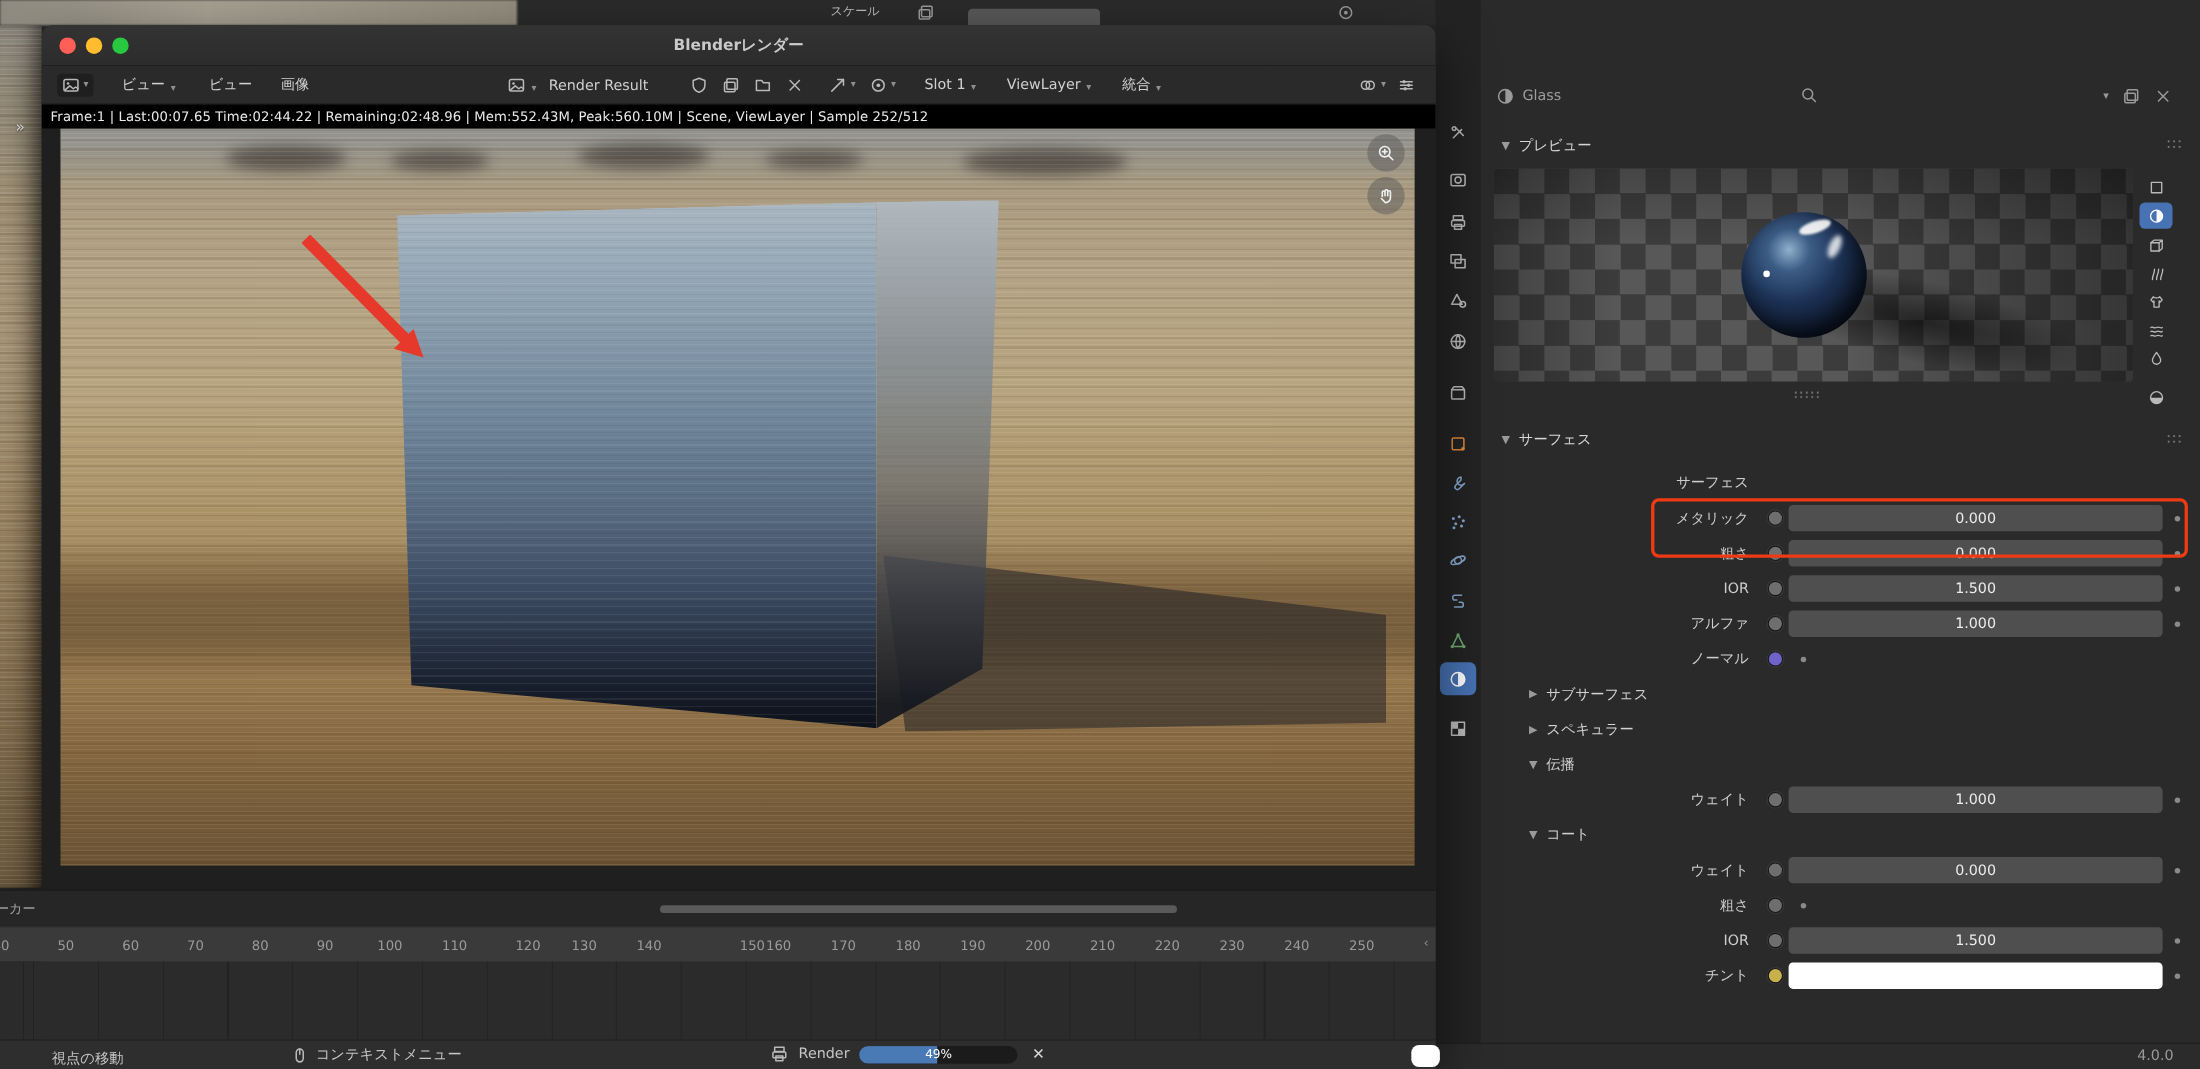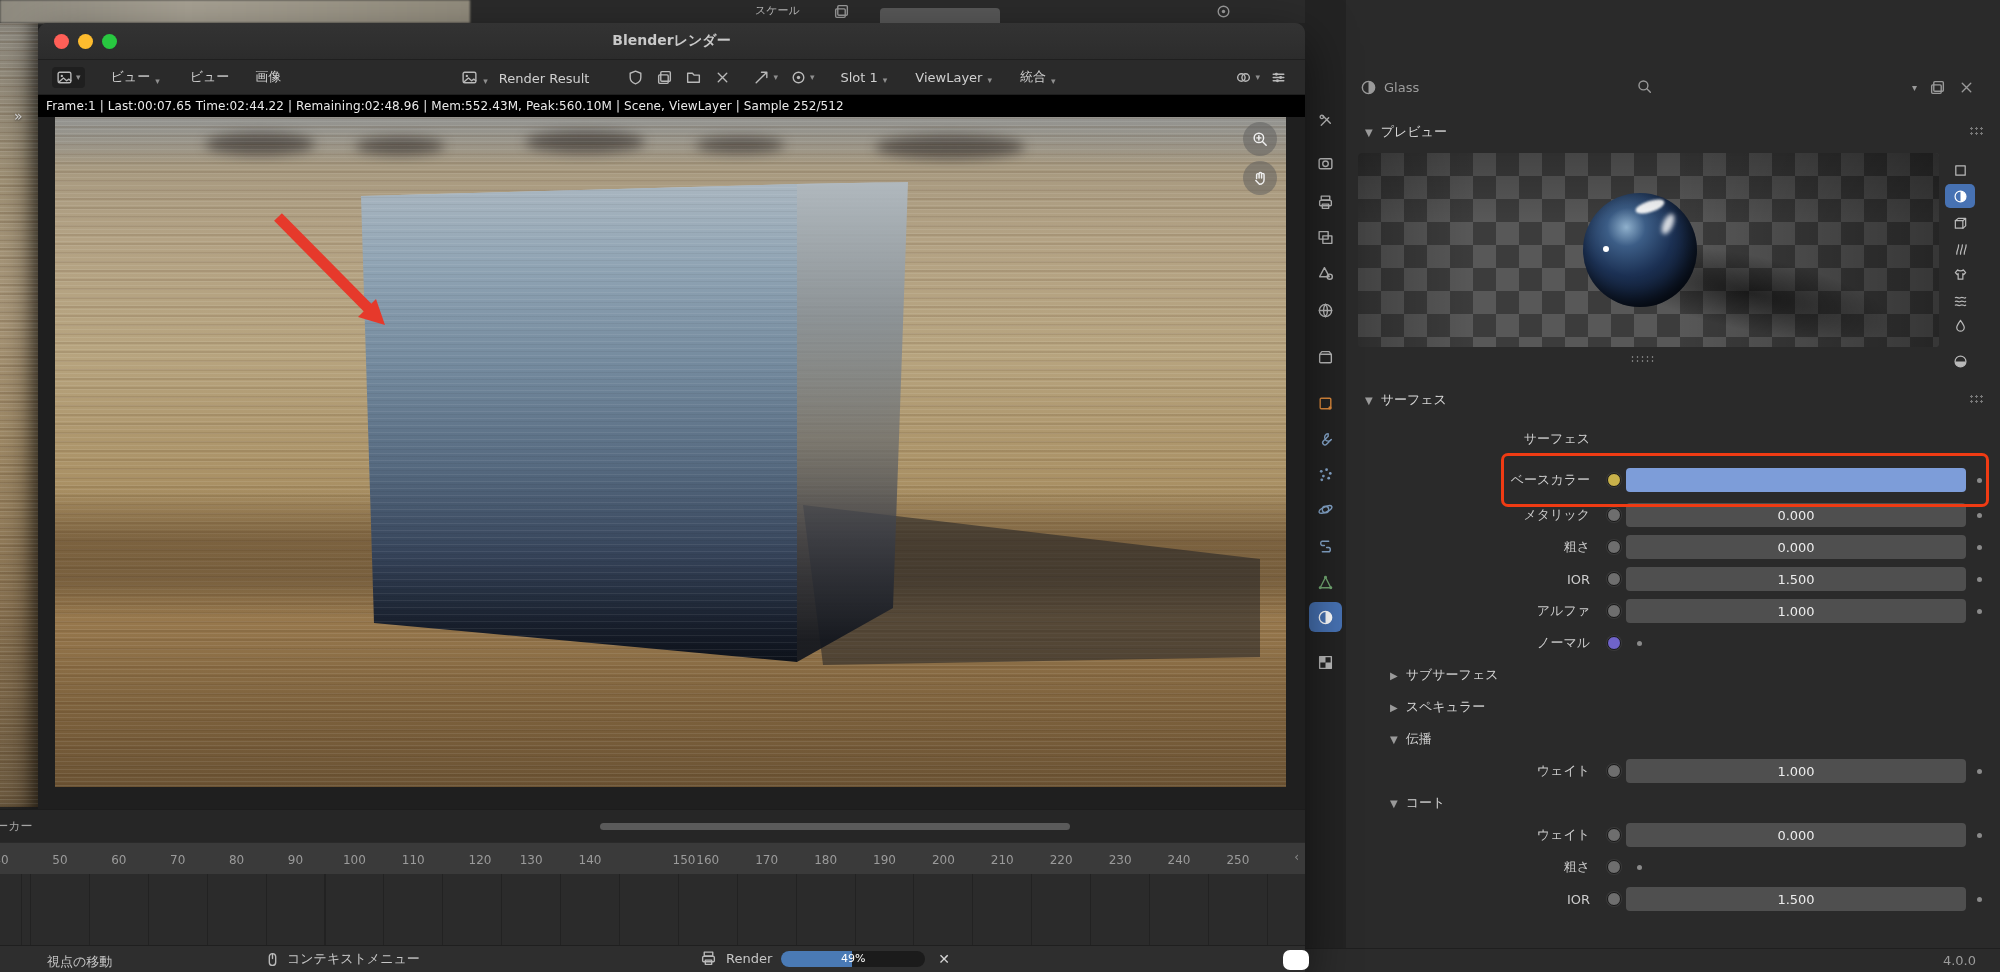--- a/index.html
+++ b/index.html
@@ -555,30 +555,20 @@
 
   <div class="hl"></div>
 
   <div class="rows">
 
     <div class="prow">
       <div class="rlabel">サーフェス</div>
       <div class="rdot"></div>
     </div>
 
-    <div class="prow base">
-      <div class="rlabel">ベースカラー</div>
-      <div class="rsock">
-          <span class="sock yellow"></span>
-        </div>
-      <div class="rfield swatch"></div>
-      <div class="rdot">
-          <span class="dot"></span>
-        </div>
-    </div>
 
     <div class="prow">
       <div class="rlabel">メタリック</div>
       <div class="rsock">
           <span class="sock"></span>
         </div>
       <div class="rfield">
           <span>0.000</span>
         </div>
       <div class="rdot">
@@ -696,20 +686,30 @@
           <span class="sock"></span>
         </div>
       <div class="rfield">
           <span>1.500</span>
         </div>
       <div class="rdot">
           <span class="dot"></span>
         </div>
     </div>
 
+    <div class="prow">
+      <div class="rlabel">チント</div>
+      <div class="rsock">
+          <span class="sock yellow"></span>
+        </div>
+      <div class="rfield swatch-white"></div>
+      <div class="rdot">
+          <span class="dot"></span>
+        </div>
+    </div>
   </div>
 
   <div class="vstrip">
     <span>4.0.0</span>
   </div>
 <div class="ptab" style="top: 158px;">
       <svg viewBox="0 0 16 16" class="icn">
         <rect x="3" y="3" width="10" height="10" class="s"></rect>
       </svg>
     </div>

